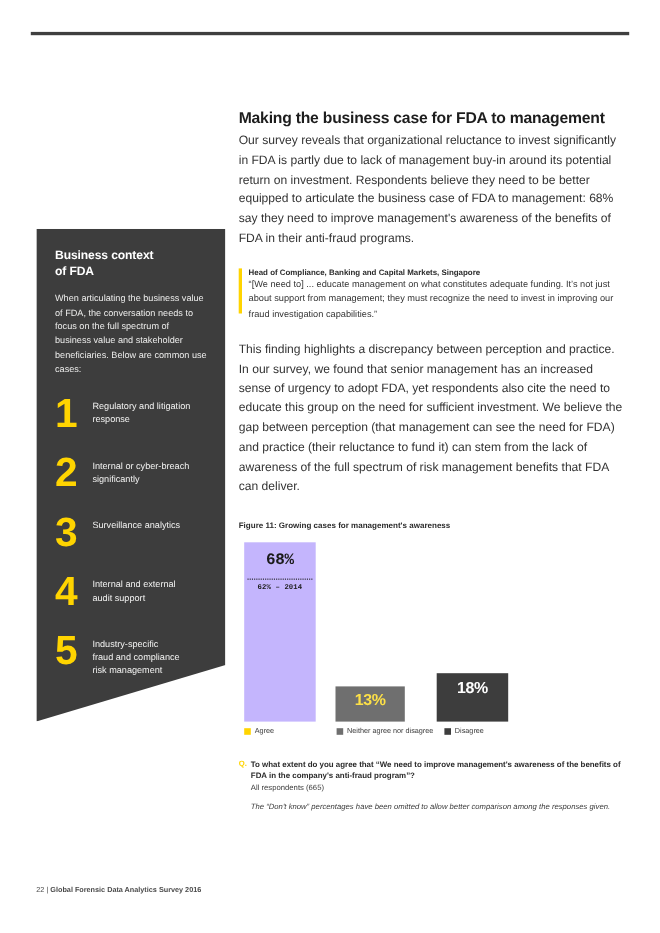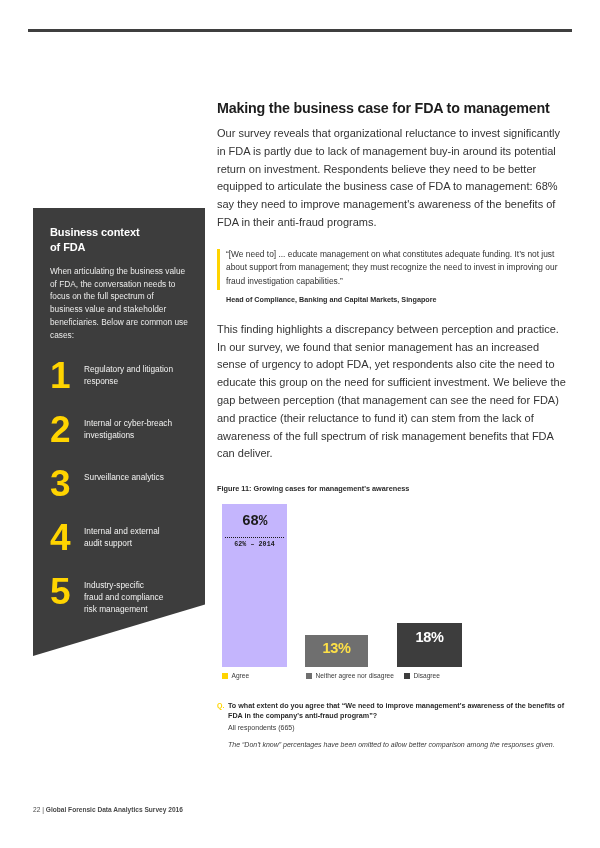--- a/index.html
+++ b/index.html
@@ -85,21 +85,21 @@
     position: absolute;
     left: 217px;
     top: 100px;
     width: 353px;
   }
   #page-title {
     font-size: 14.3px;
     font-weight: bold;
     color: #1d1d1d;
     letter-spacing: -0.2px;
-    margin: 0 0 9px 0;
+    margin: 0 0 4px 0;
   }
   .body-para {
     font-size: 11px;
     line-height: 1.62;
     color: #333333;
     margin: 0;
   }
 
   
   #quote-block {
@@ -277,21 +277,21 @@
     <p class="sb-intro">When articulating the business value of FDA, the conversation needs to focus on the full spectrum of business value and stakeholder beneficiaries. Below are common use cases:</p>
     <ul class="sb-list">
       <li class="sb-item">
         <span class="sb-num">1</span>
         <span class="sb-text">Regulatory and litigation
 response</span>
       </li>
       <li class="sb-item">
         <span class="sb-num">2</span>
         <span class="sb-text">Internal or cyber-breach
-investigations</span>
+significantly</span>
       </li>
       <li class="sb-item">
         <span class="sb-num">3</span>
         <span class="sb-text">Surveillance analytics</span>
       </li>
       <li class="sb-item">
         <span class="sb-num">4</span>
         <span class="sb-text">Internal and external
 audit support</span>
       </li>
@@ -306,22 +306,22 @@
 </div>
 
 <div id="main">
 
   <h1 id="page-title">Making the business case for FDA to management</h1>
 
   <p class="body-para">Our survey reveals that organizational reluctance to invest significantly in FDA is partly due to lack of management buy-in around its potential return on investment. Respondents believe they need to be better equipped to articulate the business case of FDA to management: 68% say they need to improve management's awareness of the benefits of FDA in their anti-fraud programs.</p>
 
   <div id="quote-block">
     <div id="quote-bar"></div>
+    <p id="quote-attrib">Head of Compliance, Banking and Capital Markets, Singapore</p>
     <p id="quote-text">“[We need to] ... educate management on what constitutes adequate funding. It’s not just about support from management; they must recognize the need to invest in improving our fraud investigation capabilities.”</p>
-    <p id="quote-attrib">Head of Compliance, Banking and Capital Markets, Singapore</p>
   </div>
 
   <p class="body-para" id="para2">This finding highlights a discrepancy between perception and practice. In our survey, we found that senior management has an increased sense of urgency to adopt FDA, yet respondents also cite the need to educate this group on the need for sufficient investment. We believe the gap between perception (that management can see the need for FDA) and practice (their reluctance to fund it) can stem from the lack of awareness of the full spectrum of risk management benefits that FDA can deliver.</p>
 
   <div id="figure">
     <div id="figure-title">Figure 11: Growing cases for management's awareness</div>
 
     <div id="chart">
       <div class="bar" id="bar-agree">
         <div class="bar-label">68%</div>

